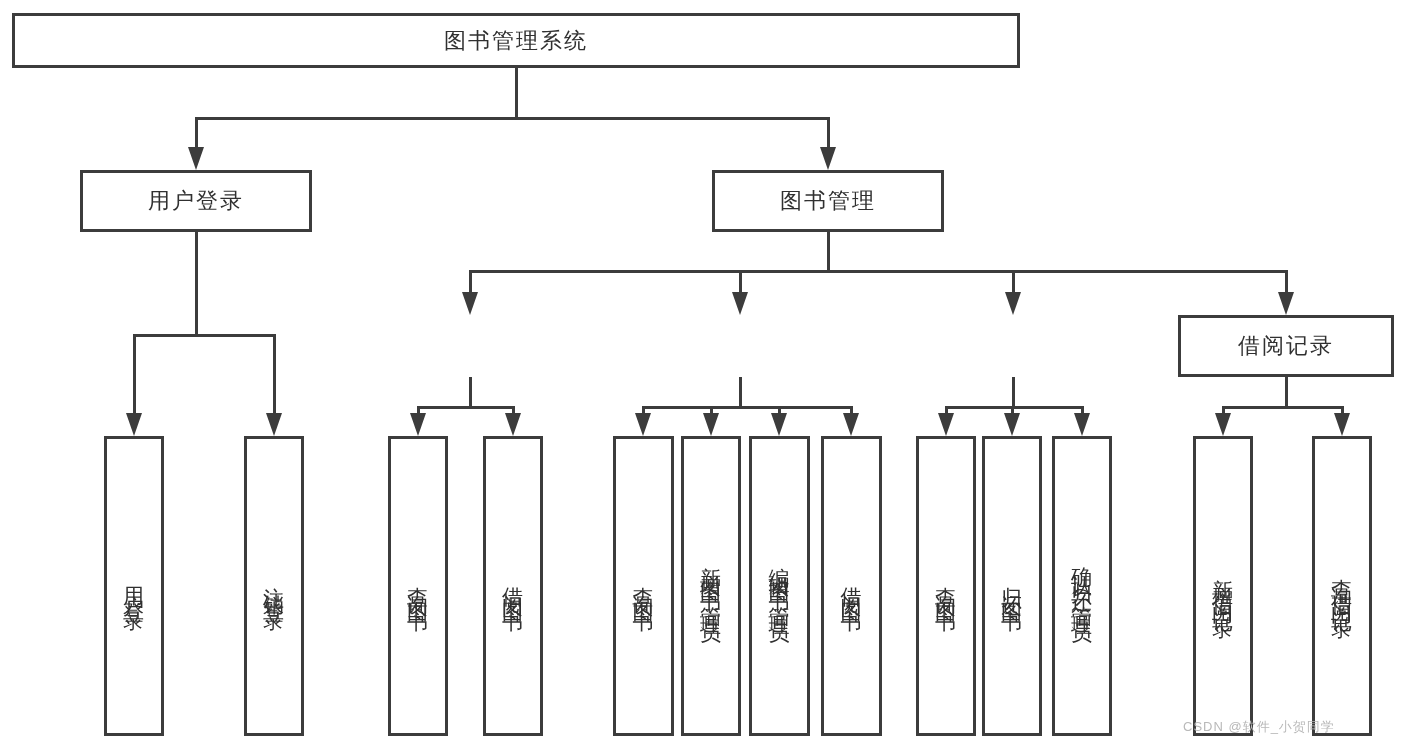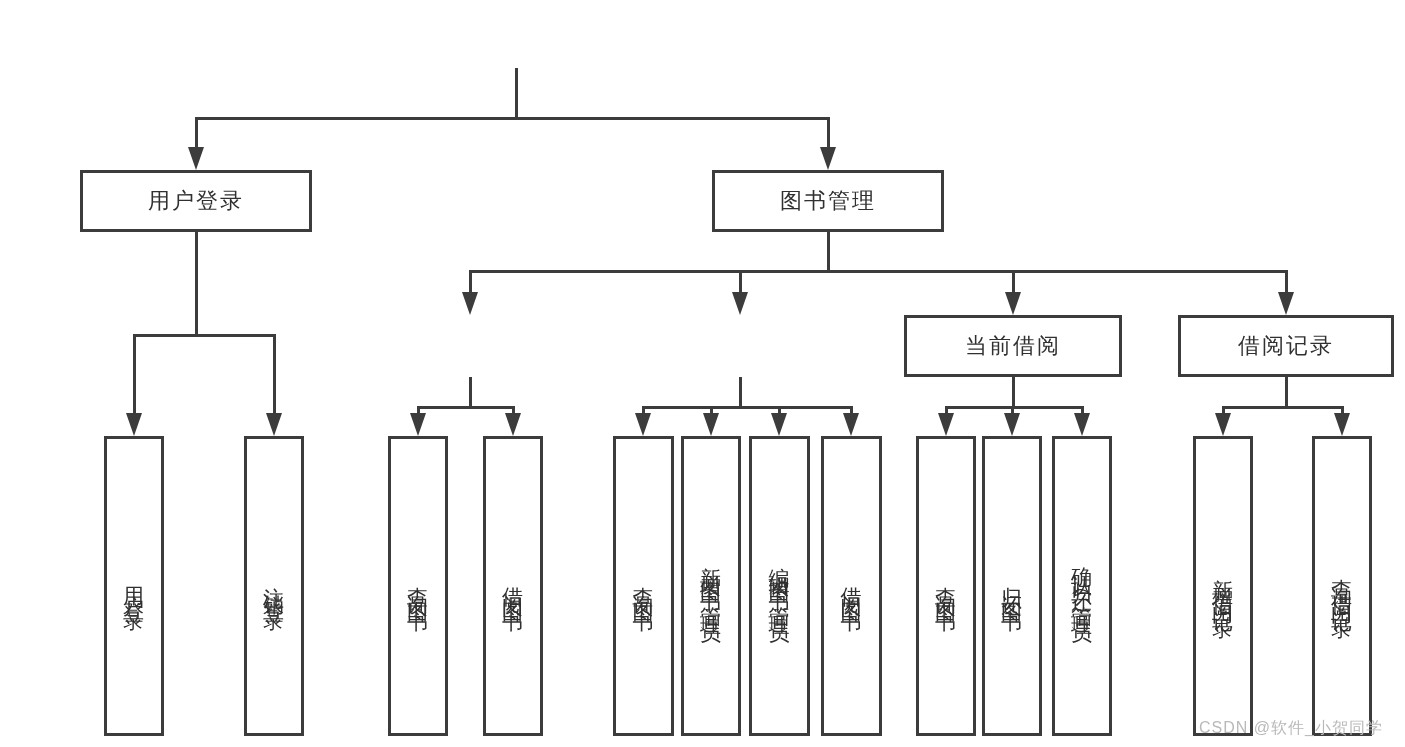--- a/index.html
+++ b/index.html
@@ -103,40 +103,40 @@
   .g6a2{left:1011px;top:406px;height:7px;} .g6h2{left:1004px;top:413px;}
   .g6a3{left:1081px;top:406px;height:7px;} .g6h3{left:1074px;top:413px;}
   
   .g7s {left:1285px;top:377px;height:30px;}
   .g7h {left:1222px;top:406px;width:121px;}
   .g7a1{left:1222px;top:406px;height:7px;} .g7h1{left:1215px;top:413px;}
   .g7a2{left:1341px;top:406px;height:7px;} .g7h2{left:1334px;top:413px;}
   
   .watermark{
     position:absolute;left:1183px;top:718px;
-    font-size:16px;letter-spacing:1px;
-    color:var(--watermark);z-index:5;white-space:nowrap;margin-left:16px;
+    font-size:13px;letter-spacing:1px;
+    color:var(--watermark);z-index:5;white-space:nowrap;
   }
 </style>
 </head>
 <body>
 
 <div class="canvas">
 
+  <div class="box n-root">
+      <span>图书管理系统</span>
+    </div>
 
   <div class="box n-ul">
       <span>用户登录</span>
     </div>
   <div class="box n-bm">
       <span>图书管理</span>
     </div>
 
-  <div class="box n-cb">
-      <span>当前借阅</span>
-    </div>
   <div class="box n-br">
       <span>借阅记录</span>
     </div>
 
   <div class="box leaf l-ul1">
       <span class="vtext">用户登录</span>
     </div>
   <div class="box leaf l-ul2">
       <span class="vtext">注销登录</span>
     </div>

